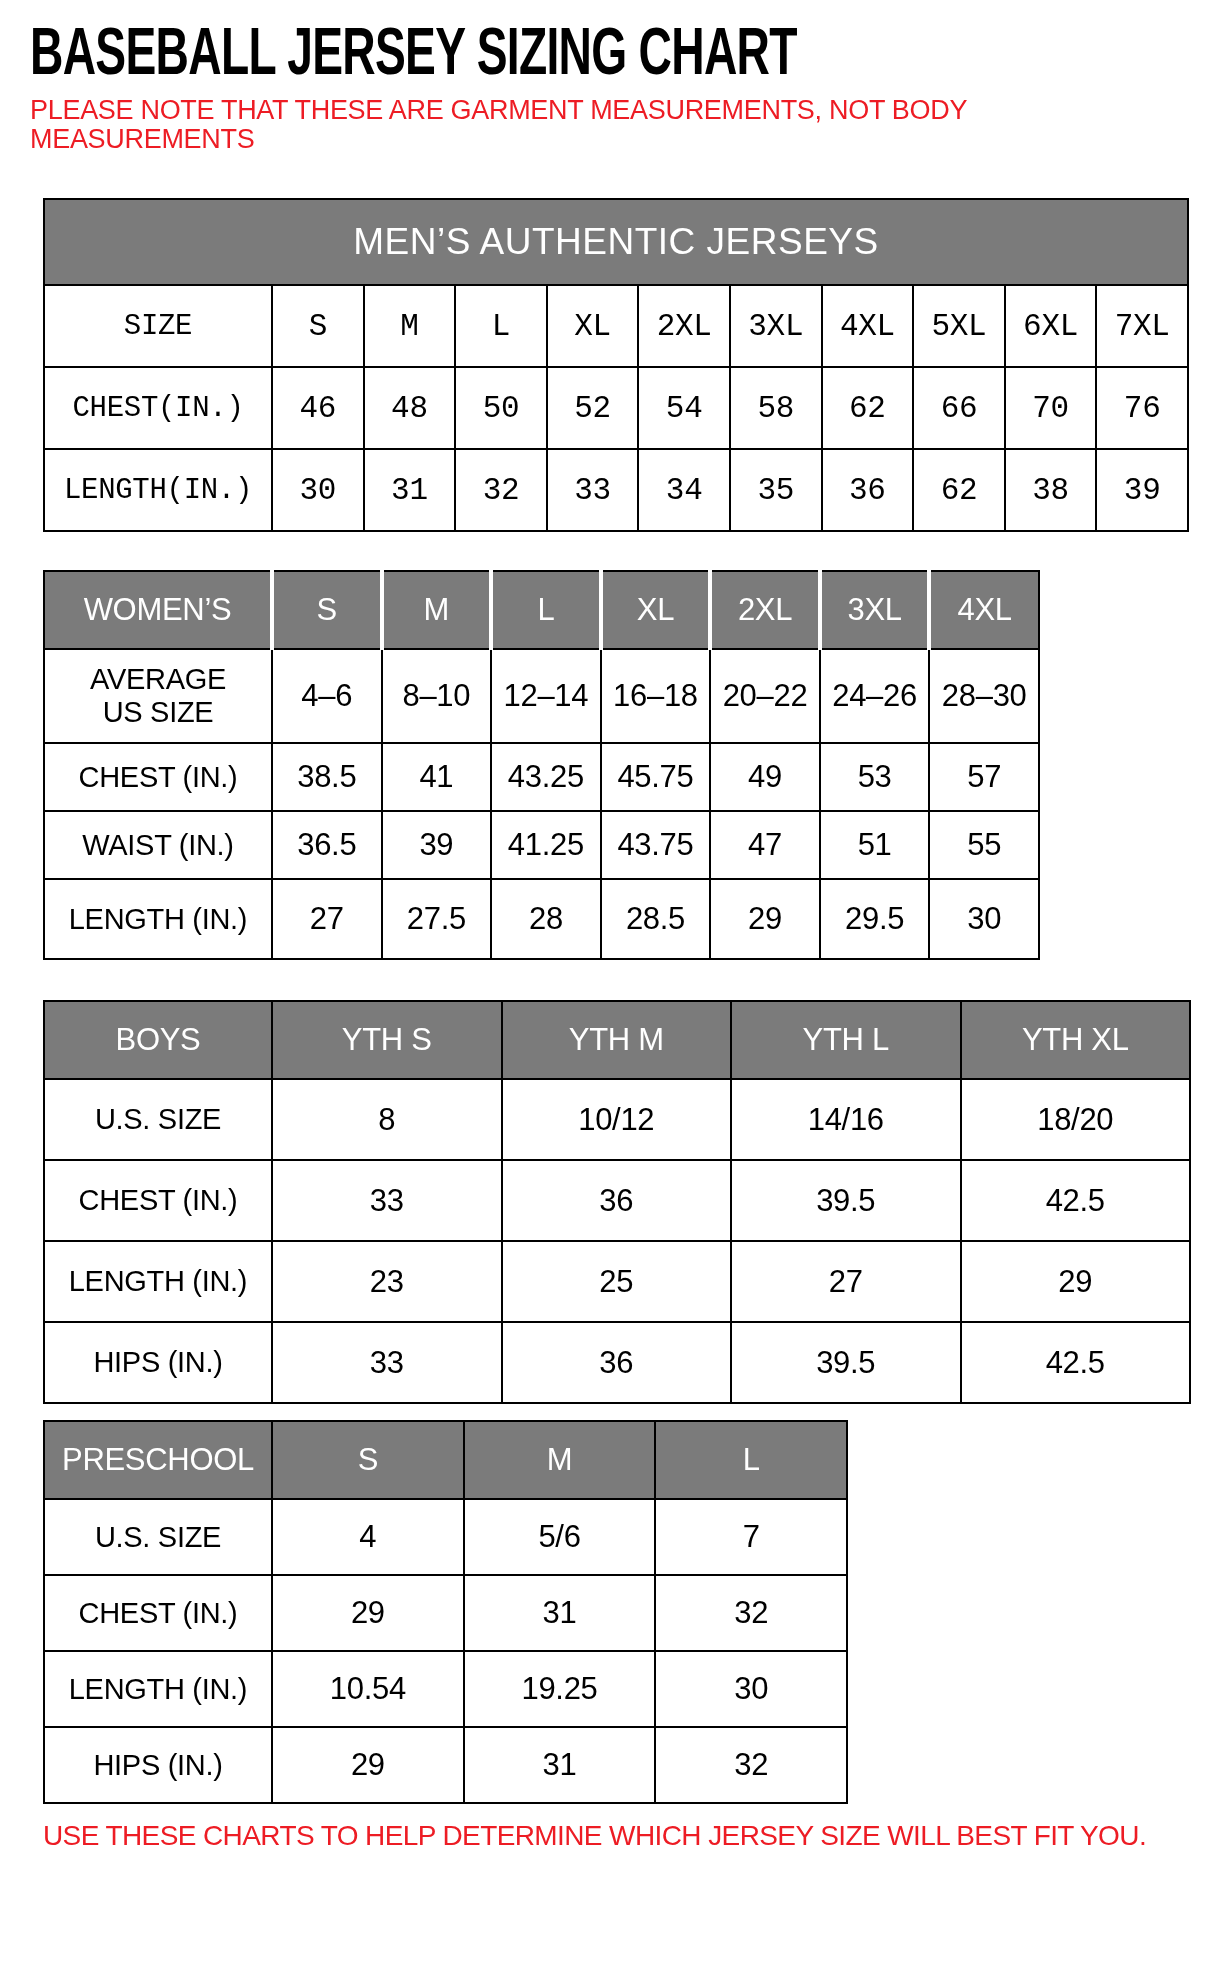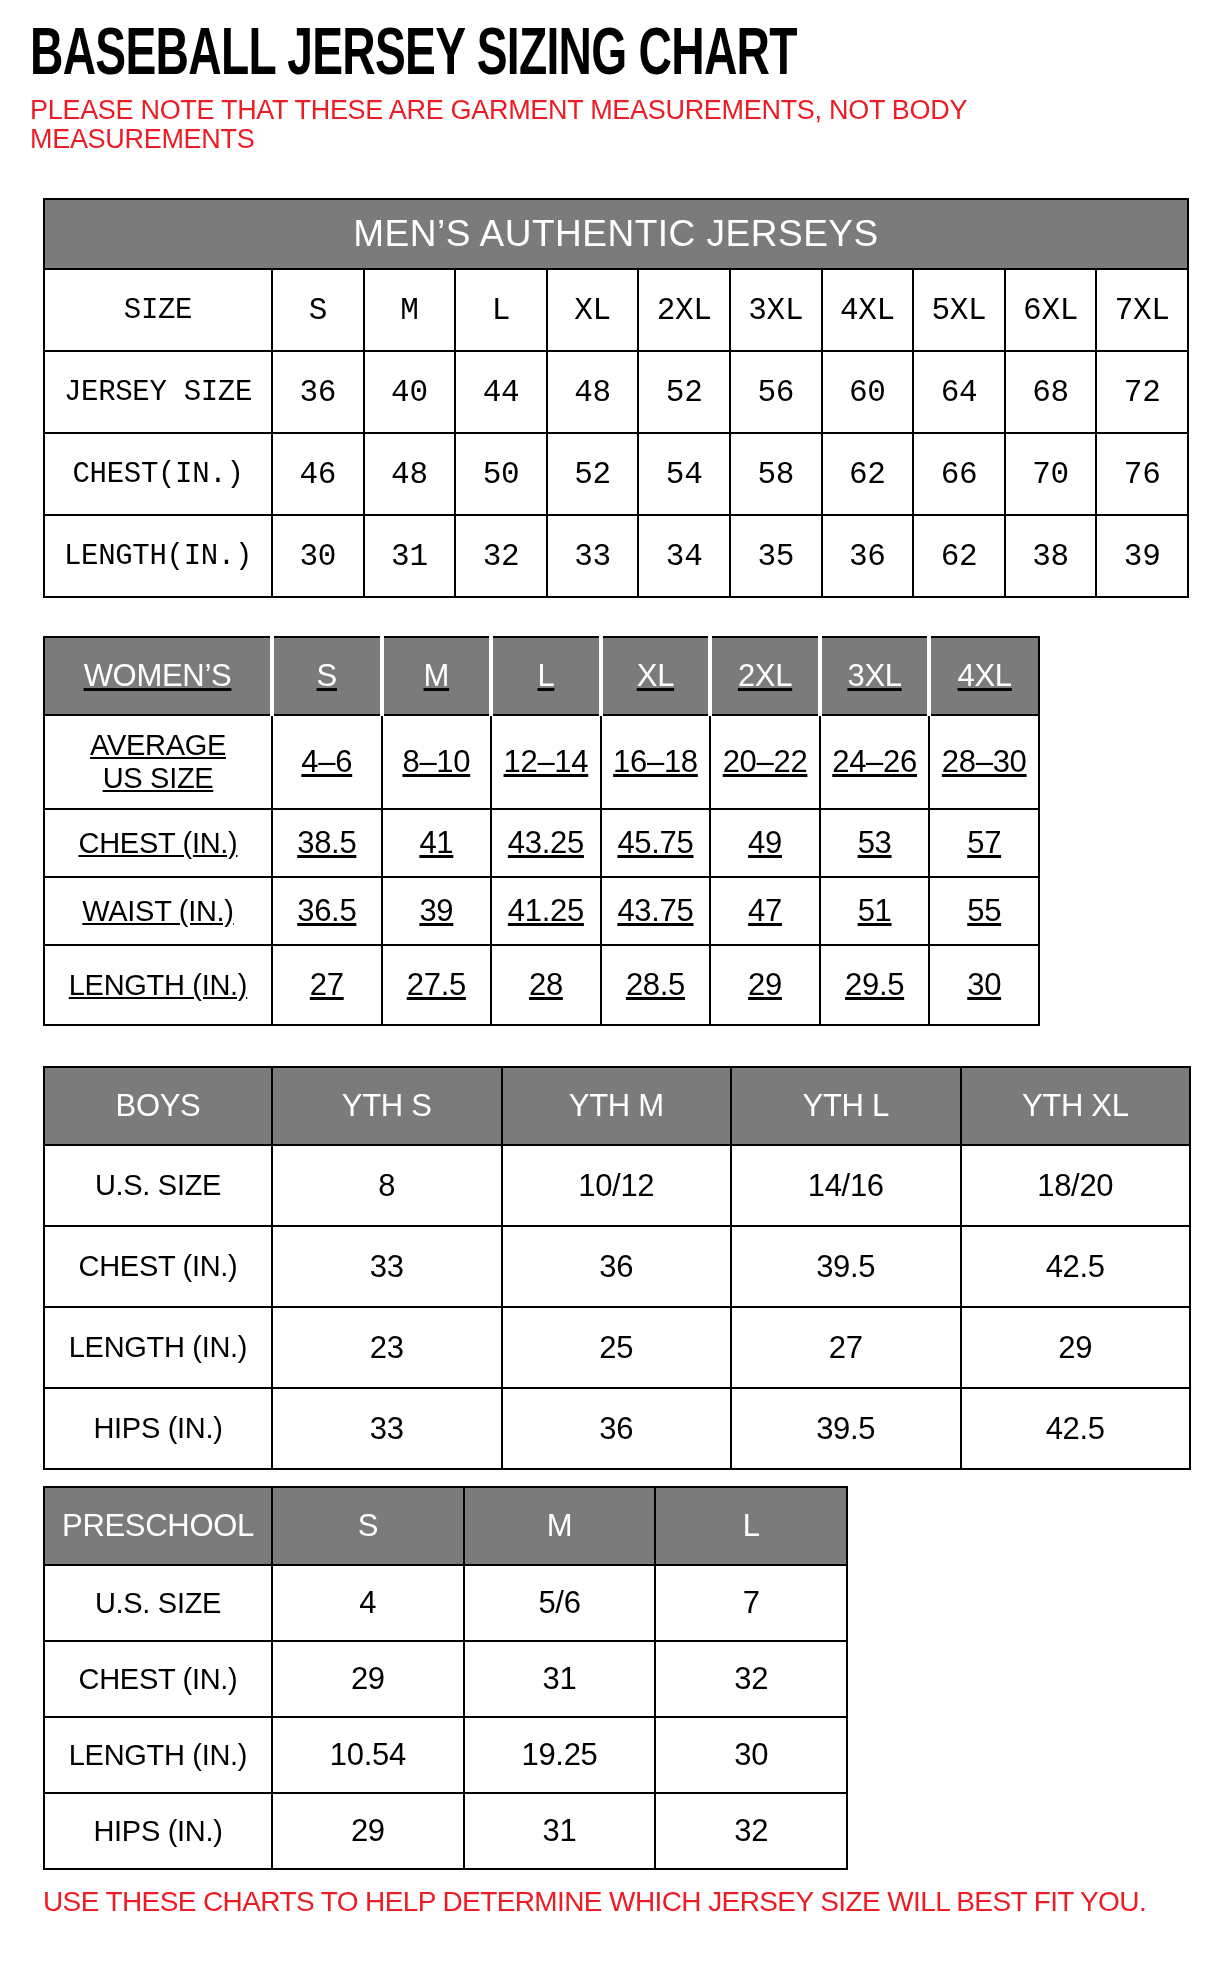--- a/index.html
+++ b/index.html
@@ -34,34 +34,34 @@
   .wrap-preschool{margin-top:16px;}
 
   .tbl{border-collapse:collapse;table-layout:fixed;background:#fff;}
   .tbl th,.tbl td{
     border:2px solid var(--line);
     font-weight:400;text-align:center;vertical-align:middle;
     padding:0;letter-spacing:-.3px;
   }
   .tbl .banner-row th{
     background:var(--gray);color:var(--hdr-text);
-    font-size:37px;height:70px;letter-spacing:.5px;
+    font-size:37px;height:86px;letter-spacing:.5px;
   }
   .tbl .header-row th{
     background:var(--gray);color:var(--hdr-text);
     font-size:31px;height:78px;
   }
   .tbl .body-row th{font-size:29px;white-space:pre-line;line-height:1.15;}
   .tbl .body-row td{font-size:31px;}
   .col-label{width:228px;}
 
   .t-mens{width:1146px;}
   .t-mens .body-row{height:82px;font-family:Liberation Mono, monospace;}
 
-  .t-womens{width:997px;text-decoration:underline;}
+  .t-womens{width:997px;}
   .t-womens .body-row{height:68px;}
   .t-womens .body-row.row-0{height:94px;margin-left:32px;}
   .t-womens .body-row.row-3{height:80px;}
   .t-womens .header-row th + th{border-left:4px solid #ffffff;}
 
   .t-boys{width:1148px;}
   .t-boys .body-row{height:81px;}
 
   .t-preschool{width:805px;}
   .t-preschool .body-row{height:76px;}
@@ -108,33 +108,20 @@
             <td>M</td>
             <td>L</td>
             <td>XL</td>
             <td>2XL</td>
             <td>3XL</td>
             <td>4XL</td>
             <td>5XL</td>
             <td>6XL</td>
             <td>7XL</td>
           </tr>
-          <tr class="body-row row-1">
-            <th>JERSEY SIZE</th>
-            <td>36</td>
-            <td>40</td>
-            <td>44</td>
-            <td>48</td>
-            <td>52</td>
-            <td>56</td>
-            <td>60</td>
-            <td>64</td>
-            <td>68</td>
-            <td>72</td>
-          </tr>
           <tr class="body-row row-2">
             <th>CHEST(IN.)</th>
             <td>46</td>
             <td>48</td>
             <td>50</td>
             <td>52</td>
             <td>54</td>
             <td>58</td>
             <td>62</td>
             <td>66</td>

